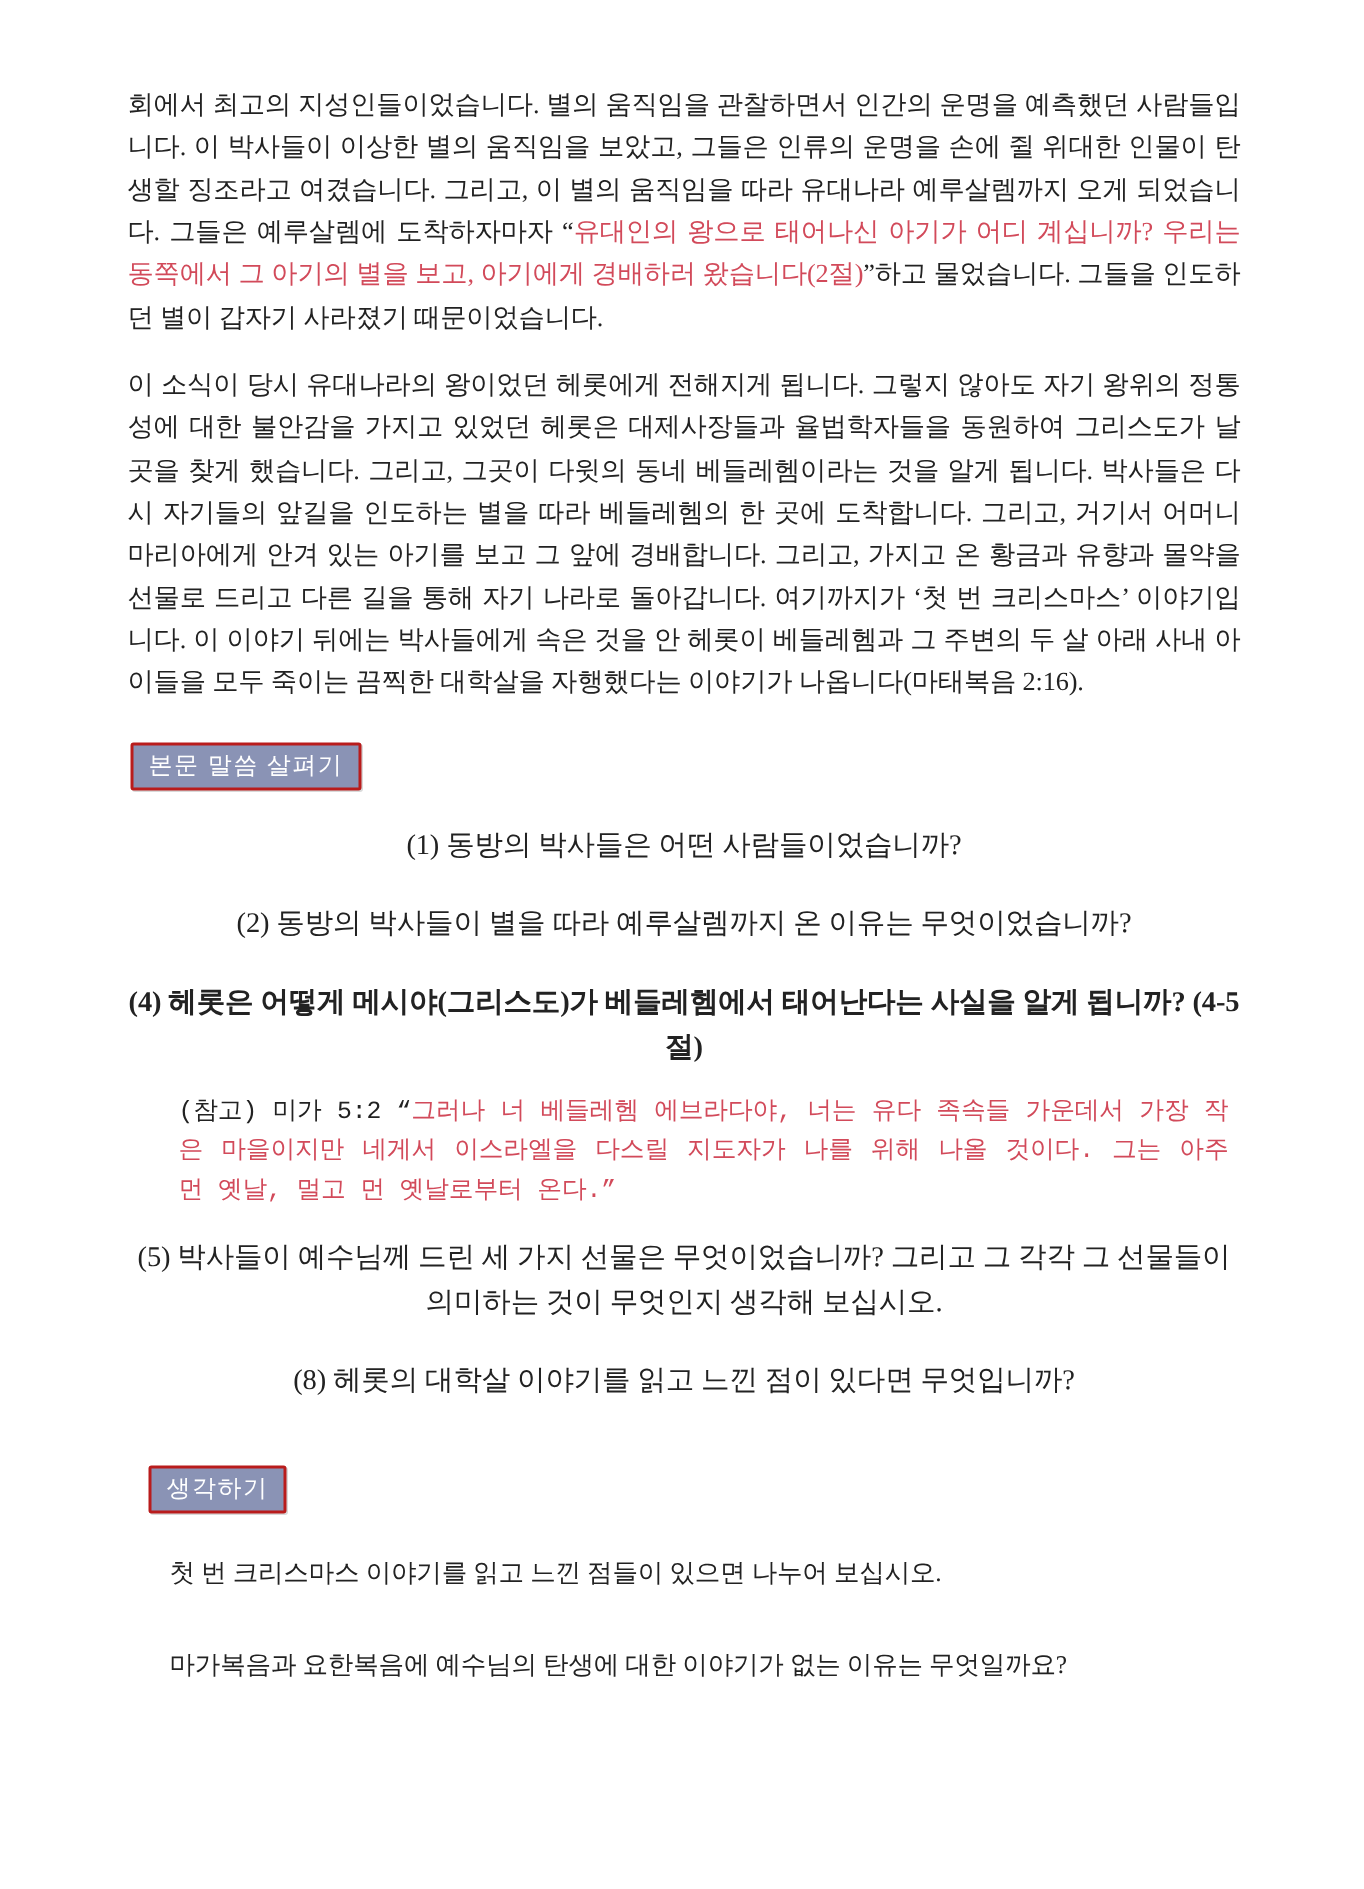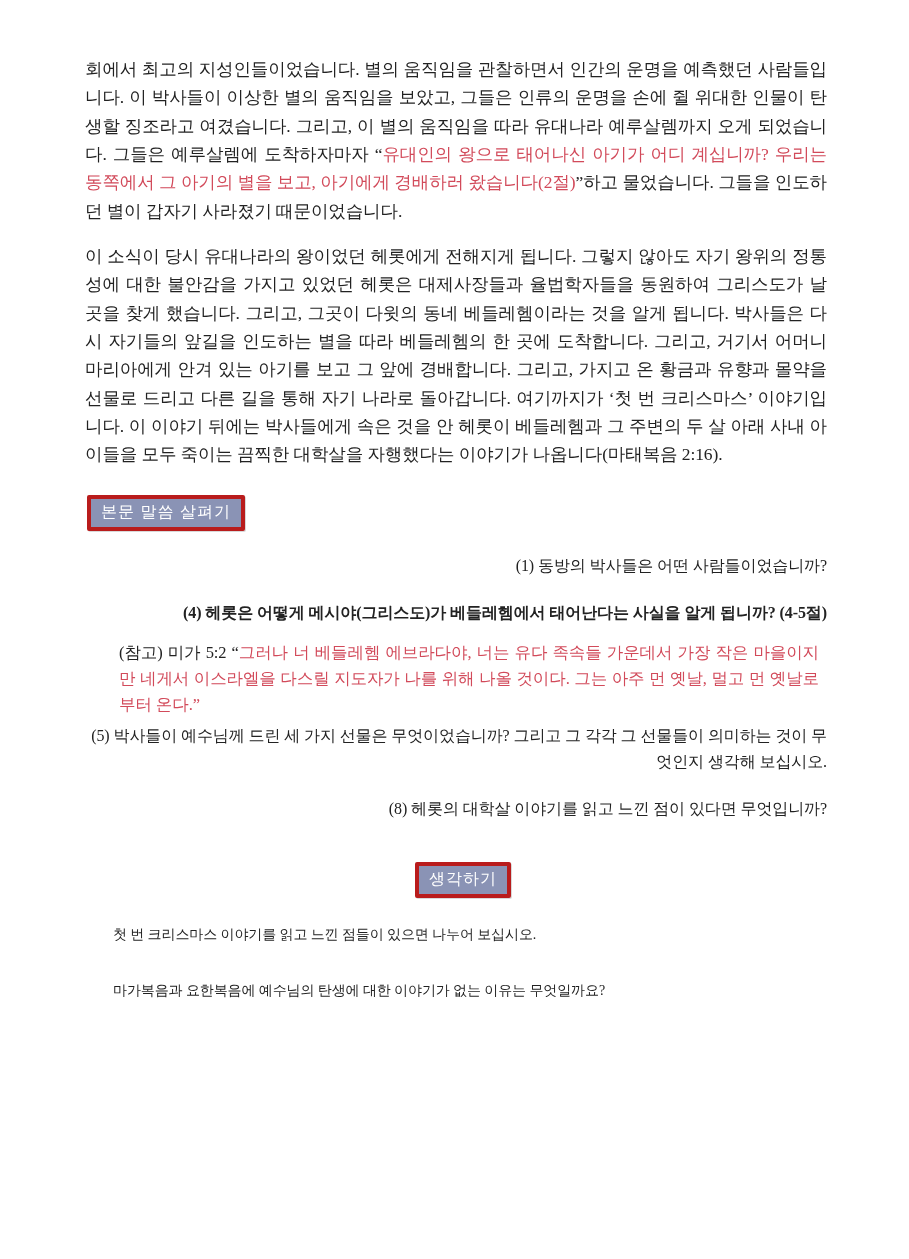--- a/index.html
+++ b/index.html
@@ -43,75 +43,76 @@
     color: #d24a5a;
   }
   .section-badge {
     display: inline-block;
     background: #8a93b5;
     color: #ffffff;
     font-size: 16px;
     font-family: "Liberation Sans", sans-serif;
     padding: 3px 10px 4px 10px;
     letter-spacing: 1px;
-    border: 4px solid #b91c1c;
+    border: 2px solid #b91c1c;
     border-radius: 2px;
     box-shadow: 1px 1px 0 rgba(0,0,0,0.15);
   }
   .badge-wrap {
     margin-top: 26px;
     margin-bottom: 22px;
     padding-left: 2px;
   }
   .q {
-    font-size: 16px;
+    font-size: 19px;
     line-height: 1.6;
     margin-bottom: 22px;
-    text-align: right;
+    text-align: center;
   }
   .q-tight {
     margin-bottom: 14px;
     font-weight: bold;
   }
   .q-sub {
     font-size: 16.5px;
     line-height: 1.58;
     margin-left: 34px;
-    margin-bottom: 5px;
+    margin-bottom: 17px;
     text-align: justify;
     width: 700px;
+    font-family: Liberation Mono, monospace;
   }
   .think-line {
-    font-size: 14px;
+    font-size: 17px;
     line-height: 1.6;
     margin-left: 28px;
     margin-bottom: 34px;
   }
   .think-wrap {
     margin-top: 40px;
     margin-bottom: 26px;
     padding-left: 14px;
-    text-align: center;
   }
 </style>
 </head>
 <body>
 
 <div class="page">
   <div class="content">
 
     <p class="para"><span>회에서 최고의 지성인들이었습니다. 별의 움직임을 관찰하면서 인간의 운명을 예측했던 사람들입니다. 이 박사들이 이상한 별의 움직임을 보았고, 그들은 인류의 운명을 손에 쥘 위대한 인물이 탄생할 징조라고 여겼습니다. 그리고, 이 별의 움직임을 따라 유대나라 예루살렘까지 오게 되었습니다. 그들은 예루살렘에 도착하자마자 “</span><span class="red">유대인의 왕으로 태어나신 아기가 어디 계십니까? 우리는 동쪽에서 그 아기의 별을 보고, 아기에게 경배하러 왔습니다(2절)</span><span>”하고 물었습니다. 그들을 인도하던 별이 갑자기 사라졌기 때문이었습니다.</span></p>
 
     <p class="para">이 소식이 당시 유대나라의 왕이었던 헤롯에게 전해지게 됩니다. 그렇지 않아도 자기 왕위의 정통성에 대한 불안감을 가지고 있었던 헤롯은 대제사장들과 율법학자들을 동원하여 그리스도가 날 곳을 찾게 했습니다. 그리고, 그곳이 다윗의 동네 베들레헴이라는 것을 알게 됩니다. 박사들은 다시 자기들의 앞길을 인도하는 별을 따라 베들레헴의 한 곳에 도착합니다. 그리고, 거기서 어머니 마리아에게 안겨 있는 아기를 보고 그 앞에 경배합니다. 그리고, 가지고 온 황금과 유향과 몰약을 선물로 드리고 다른 길을 통해 자기 나라로 돌아갑니다. 여기까지가 ‘첫 번 크리스마스’ 이야기입니다. 이 이야기 뒤에는 박사들에게 속은 것을 안 헤롯이 베들레헴과 그 주변의 두 살 아래 사내 아이들을 모두 죽이는 끔찍한 대학살을 자행했다는 이야기가 나옵니다(마태복음 2:16).</p>
 
     <div class="badge-wrap">
       <span class="section-badge">본문 말씀 살펴기</span>
     </div>
 
     <p class="q">(1)  동방의 박사들은 어떤 사람들이었습니까?</p>
+    <p class="q">(2) 동방의 박사들이 별을 따라 예루살렘까지 온 이유는 무엇이었습니까?</p>
     <p class="q q-tight">(4) 헤롯은 어떻게 메시야(그리스도)가 베들레헴에서 태어난다는 사실을 알게 됩니까? (4-5절)</p>
     <p class="q-sub"><span>(참고) 미가 5:2 “</span><span class="red">그러나 너 베들레헴 에브라다야, 너는 유다 족속들 가운데서 가장 작은 마을이지만 네게서 이스라엘을 다스릴 지도자가 나를 위해 나올 것이다. 그는 아주 먼 옛날, 멀고 먼 옛날로부터 온다.</span><span class="red">”</span></p>
     <p class="q">(5) 박사들이 예수님께 드린 세 가지 선물은 무엇이었습니까? 그리고 그 각각 그 선물들이 의미하는 것이 무엇인지 생각해 보십시오.</p>
     <p class="q">(8) 헤롯의 대학살 이야기를 읽고 느낀 점이 있다면 무엇입니까?</p>
 
     <div class="think-wrap">
       <span class="section-badge">생각하기</span>
     </div>
 
     <p class="think-line">첫 번 크리스마스 이야기를 읽고 느낀 점들이 있으면 나누어 보십시오.</p>

